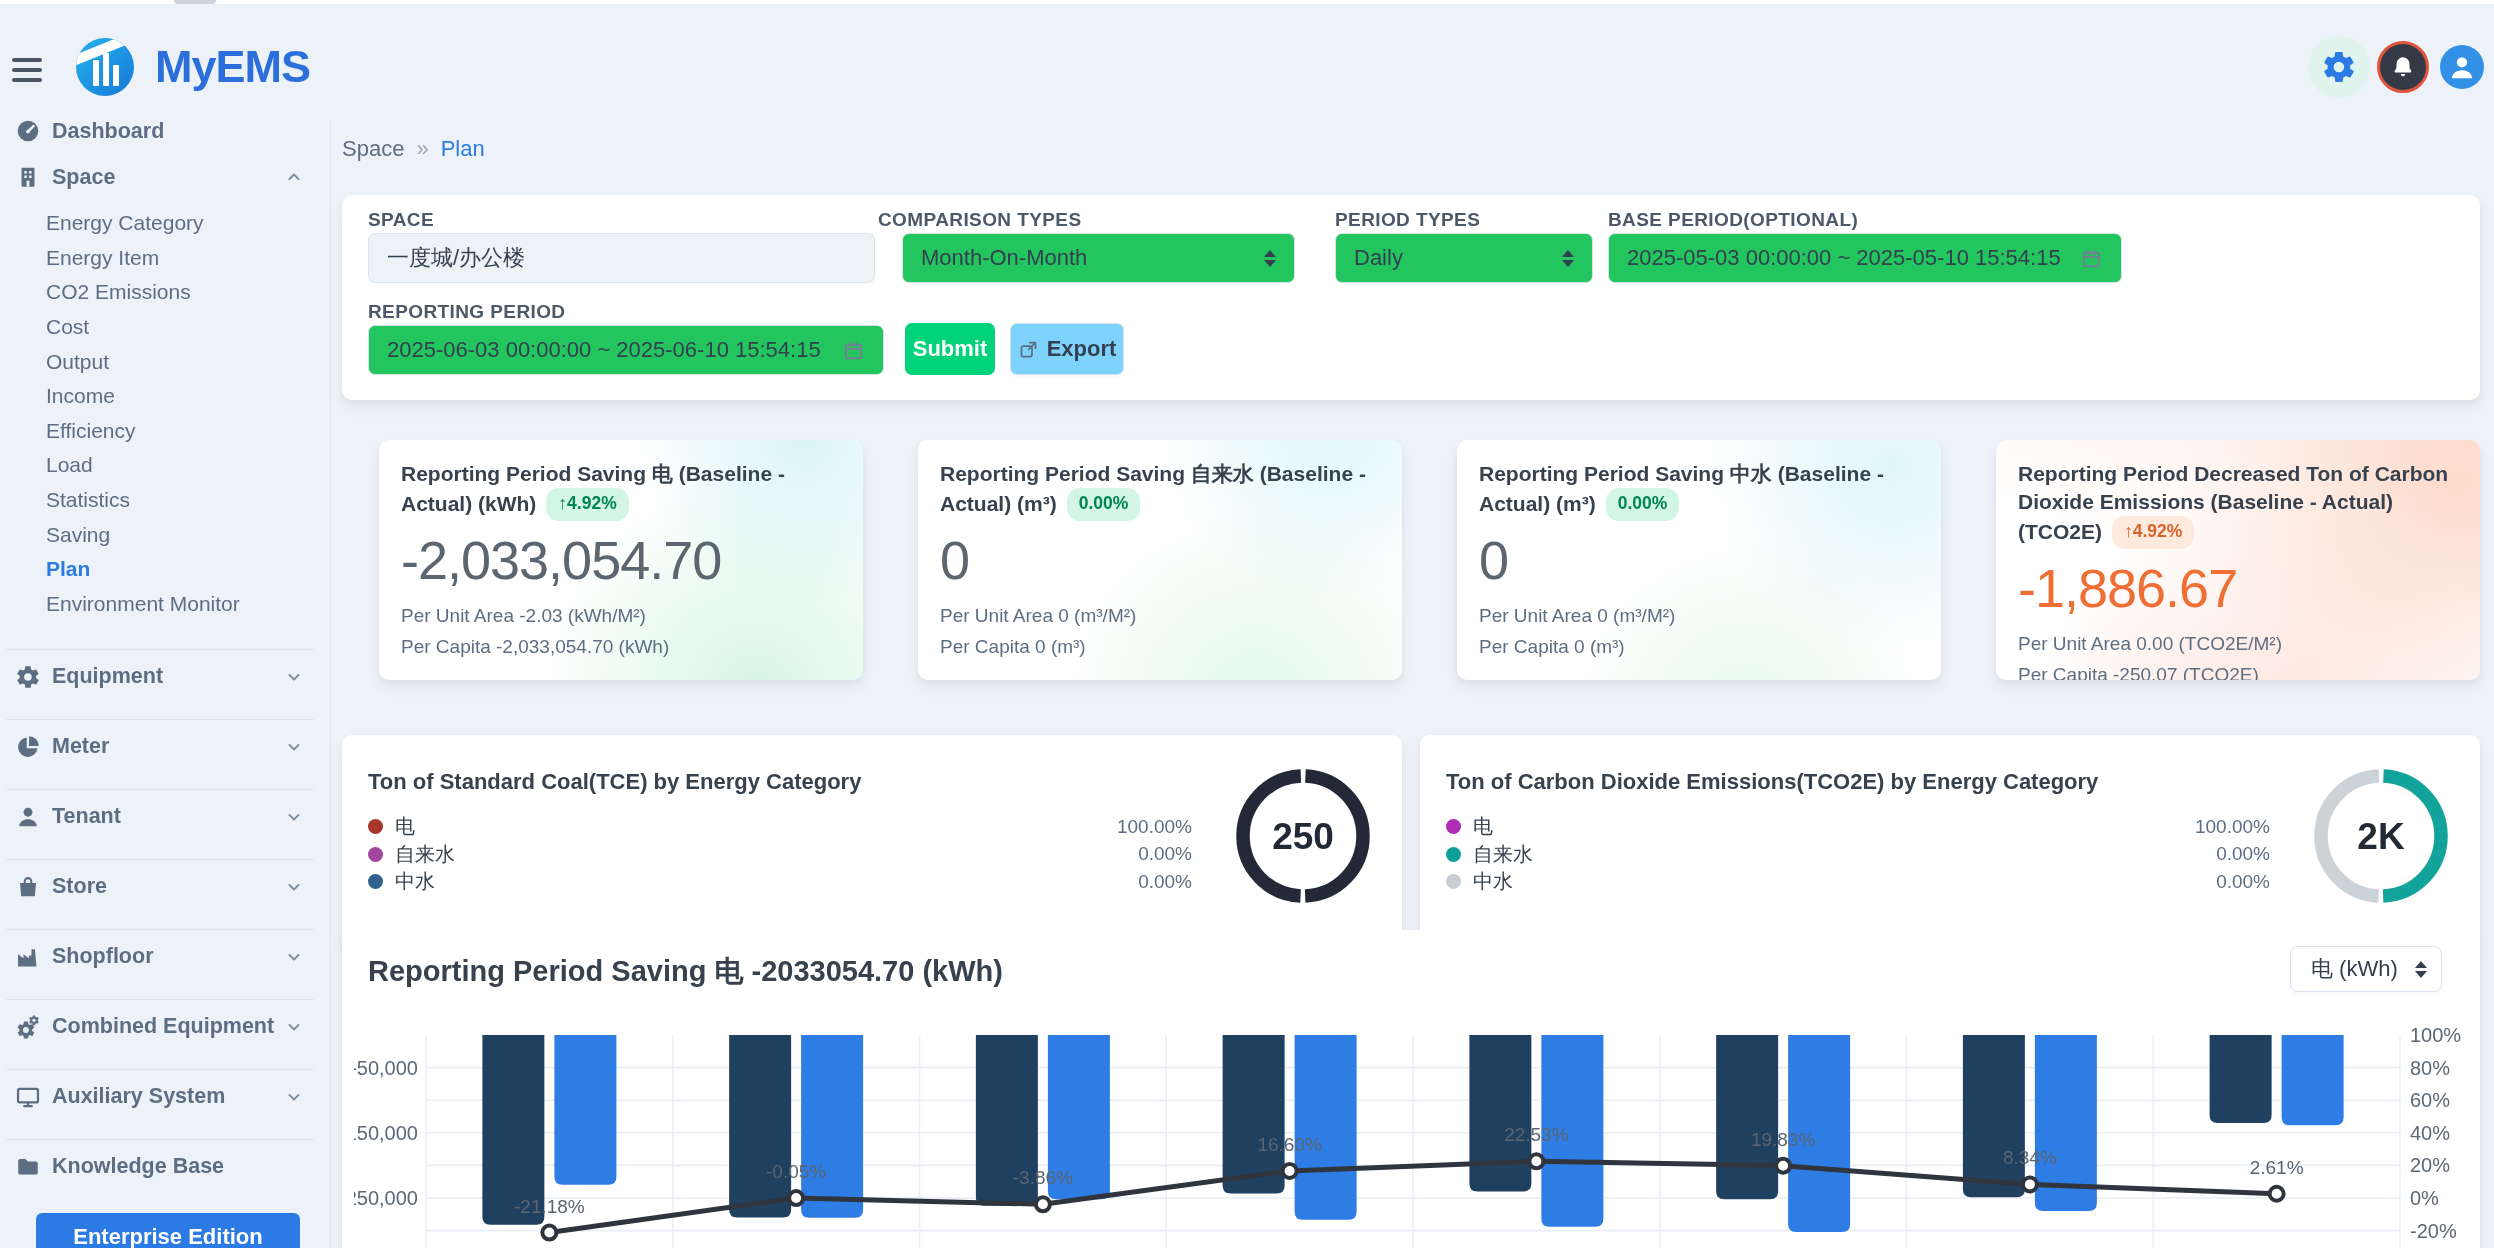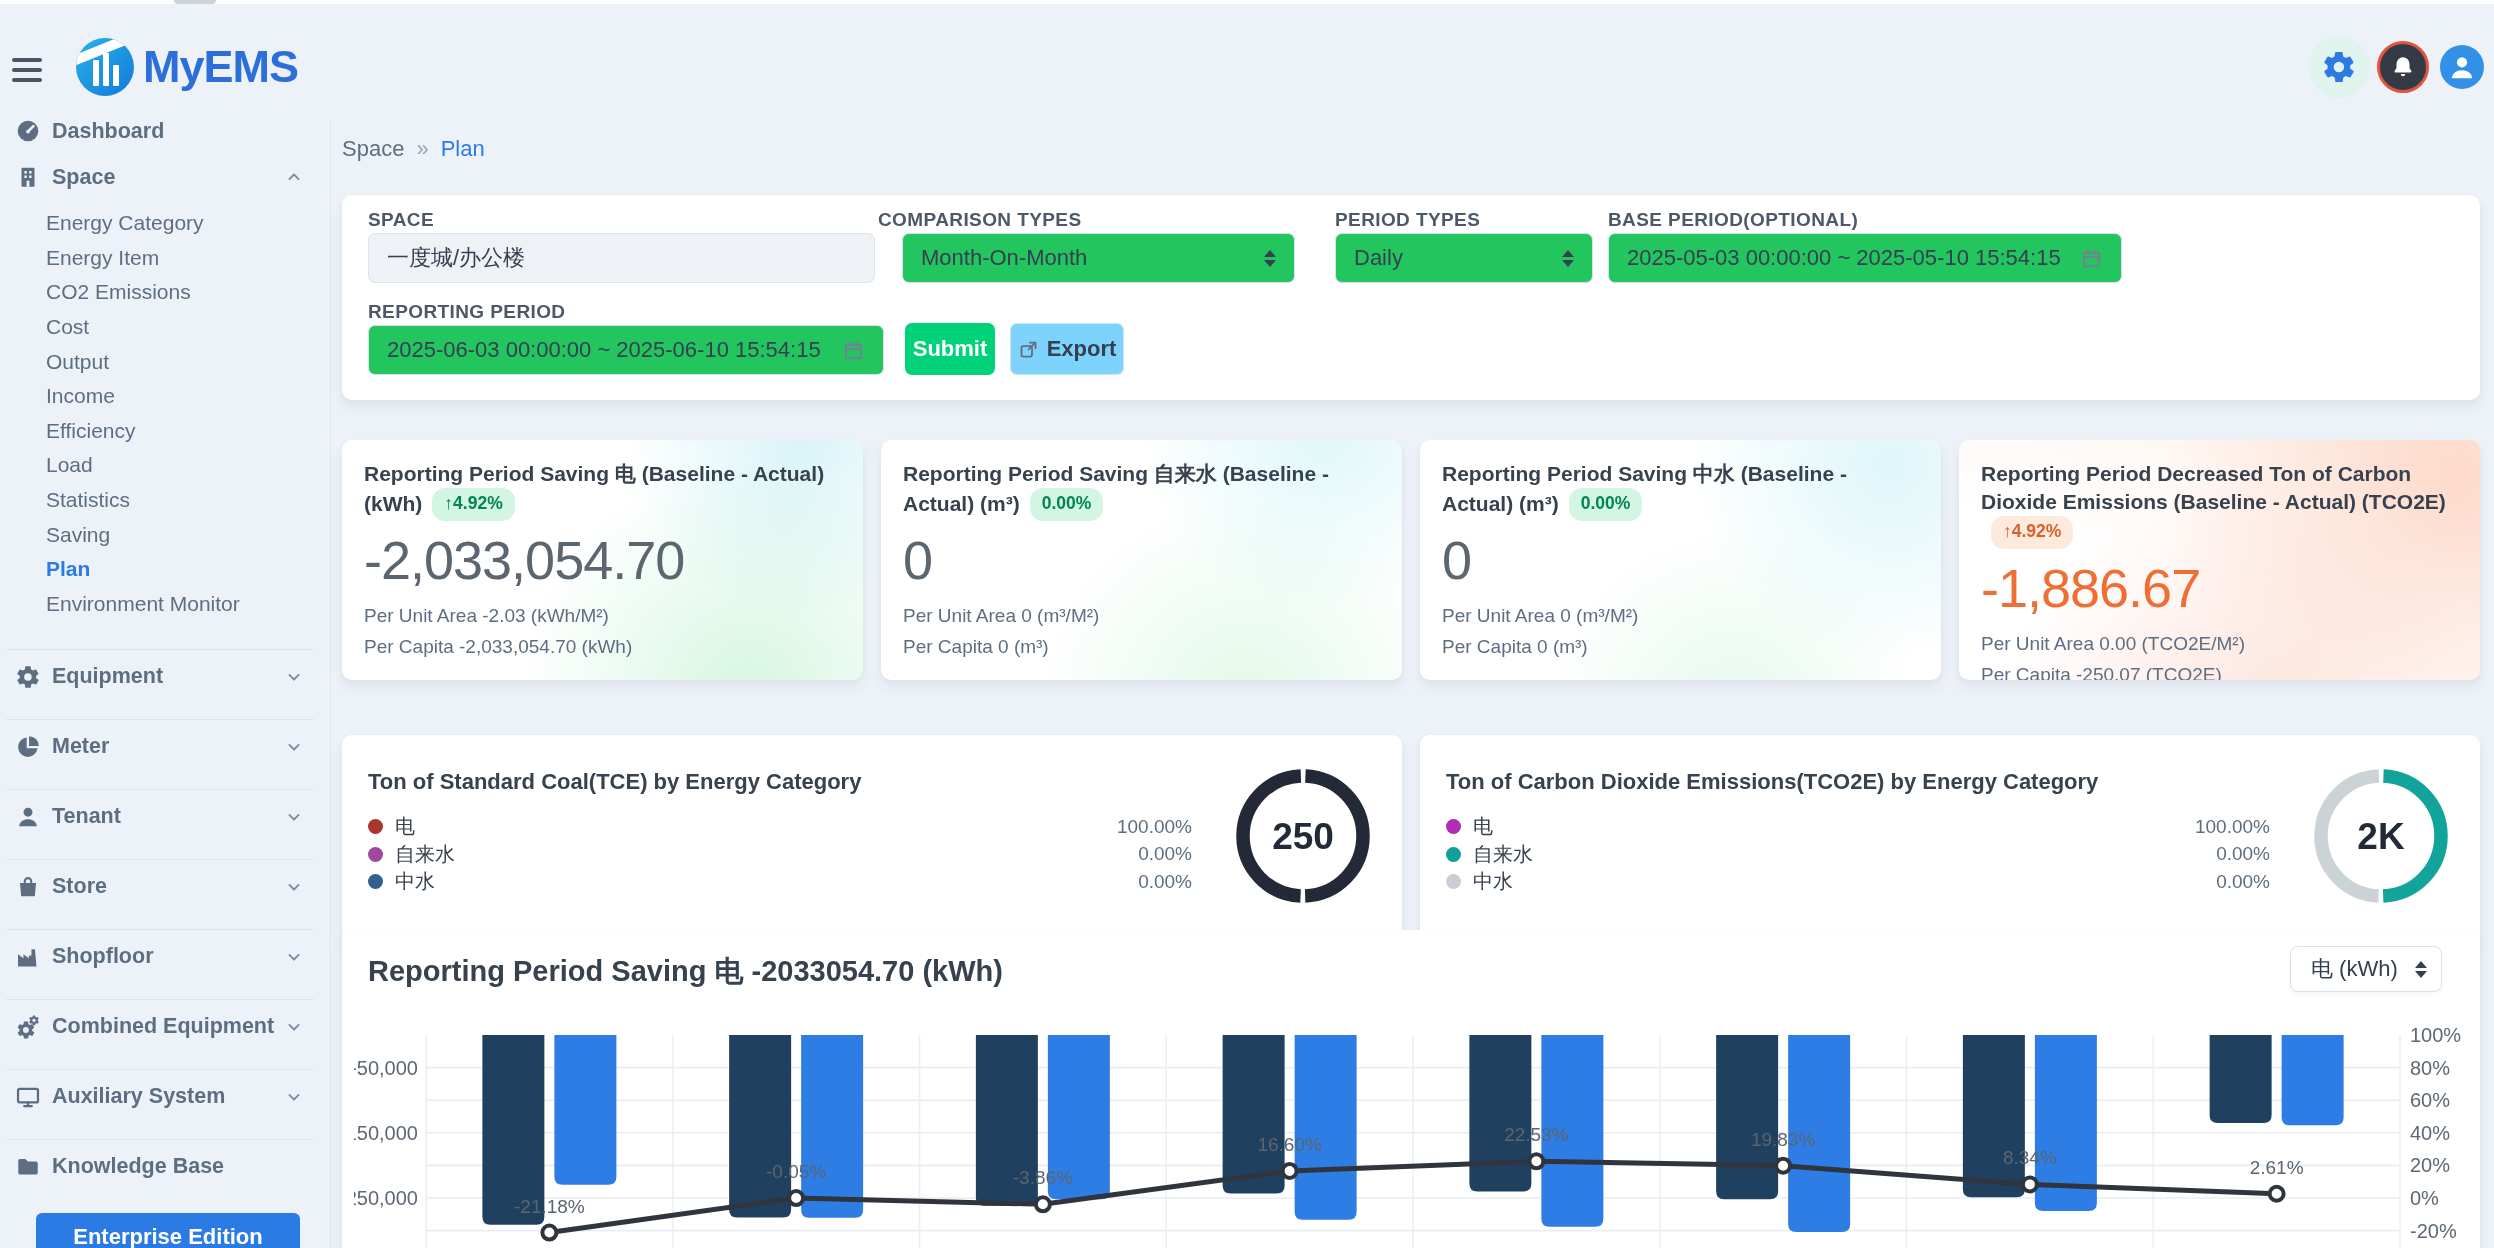--- a/index.html
+++ b/index.html
@@ -14,21 +14,21 @@
   .topbar{position:absolute;top:4px;left:0;width:100%;height:116px;}
   .hamburger{position:absolute;left:12px;top:54px;width:30px;height:24px;cursor:pointer;}
   .hamburger span{display:block;height:3.6px;background:#4a5663;border-radius:2px;margin-bottom:6.4px;}
   .logo{position:absolute;left:76px;top:34px;display:flex;align-items:center;}
   .logo-circle{width:58px;height:58px;border-radius:50%;background:linear-gradient(135deg,#27b2ea 0%,#1479d8 100%);position:relative;overflow:hidden;}
   .logo-circle .slash{position:absolute;left:-8px;top:6px;width:70px;height:10px;background:#fff;transform:rotate(-22deg);}
   .logo-circle .b1,.logo-circle .b2,.logo-circle .b3{position:absolute;bottom:10px;width:5.5px;background:#fff;border-radius:1px;}
   .logo-circle .b1{left:17px;height:26px;}
   .logo-circle .b2{left:27px;height:33px;}
   .logo-circle .b3{left:37px;height:21px;}
-  .brand{margin-left:9px;font-size:45px;font-weight:800;color:#2c6fdb;letter-spacing:-1px;}
+  .brand{margin-left:21px;font-size:45px;font-weight:800;color:#2c6fdb;letter-spacing:-1px;}
   .top-actions{position:absolute;right:10px;top:30px;display:flex;align-items:center;height:66px;}
   .gear-wrap{width:62px;height:62px;border-radius:50%;background:#e0f3ed;display:flex;align-items:center;justify-content:center;cursor:pointer;}
   .gear-wrap svg{width:36px;height:36px;fill:#2c7be5;}
   .bell-wrap{width:46px;height:46px;border-radius:50%;background:#343b47;border:3px solid #e2553d;margin-left:7px;display:flex;align-items:center;justify-content:center;cursor:pointer;}
   .bell-wrap svg{width:26px;height:26px;}
   .avatar-wrap{width:44px;height:44px;border-radius:50%;background:#3291e6;margin-left:11px;display:flex;align-items:center;justify-content:center;cursor:pointer;overflow:hidden;}
   .avatar-wrap svg{width:30px;height:30px;}
 
   
   .sidebar{position:absolute;top:100px;left:0;width:330px;bottom:0;padding-top:8px;box-sizing:border-box;}
@@ -66,21 +66,21 @@
   .sel-arrows .up{border-bottom:7px solid #344050;}
   .sel-arrows .dn{border-top:7px solid #344050;}
   .cal-ico{margin-left:10px;color:#748194;display:flex;}
   .cal-ico svg{width:23px;height:23px;}
   .btn-submit{position:absolute;left:563px;top:128px;width:90px;height:52px;background:#00d27a;color:#fff;border:none;border-radius:7px;font-size:22px;font-weight:600;cursor:pointer;font-family:inherit;}
   .btn-export{position:absolute;left:668px;top:128px;width:114px;height:52px;background:#7dd3fc;color:#344050;border:1px solid #d8e2ef;border-radius:7px;font-size:22px;font-weight:600;cursor:pointer;display:flex;align-items:center;justify-content:center;gap:8px;font-family:inherit;box-shadow:0 2px 4px rgba(65,69,88,0.05);}
   .btn-export svg{width:21px;height:21px;color:#5e6e82;}
 
   
   .cards-row{position:absolute;left:0;top:320px;width:2138px;display:flex;gap:18px;}
-  .s-card{flex:1;height:240px;position:relative;overflow:hidden;padding:20px 22px;box-sizing:border-box;}
+  .s-card{flex:1;height:240px;position:relative;overflow:hidden;padding:20px 22px;box-sizing:border-box;margin-left:37px;}
   .s-card .deco{position:absolute;inset:0;pointer-events:none;}
   .deco.teal{background:radial-gradient(circle at 88% 0%,rgba(80,205,220,0.22),transparent 34%),radial-gradient(circle at 78% 105%,rgba(120,225,160,0.30),transparent 48%);}
   .deco.green{background:radial-gradient(circle at 85% -5%,rgba(90,215,225,0.20),transparent 36%),radial-gradient(circle at 70% 110%,rgba(140,230,170,0.26),transparent 46%);}
   .deco.teal2{background:radial-gradient(circle at 90% 10%,rgba(90,210,225,0.20),transparent 38%),radial-gradient(circle at 60% 115%,rgba(150,230,180,0.24),transparent 45%);}
   .deco.peach{background:radial-gradient(circle at 90% 0%,rgba(250,160,110,0.22),transparent 40%),radial-gradient(circle at 85% 110%,rgba(248,170,150,0.26),transparent 50%);}
   .deco.peach2{background:radial-gradient(circle at 95% 20%,rgba(250,160,120,0.30),transparent 55%),radial-gradient(circle at 55% 120%,rgba(250,180,160,0.34),transparent 60%),linear-gradient(200deg,rgba(253,230,218,0.55),rgba(255,255,255,0) 60%);}
   .s-title{position:relative;font-size:21px;font-weight:600;color:#37424e;line-height:1.34;}
   .badge{display:inline-block;padding:4px 12px 5px;border-radius:13px;font-size:17.5px;font-weight:700;margin-left:10px;vertical-align:2px;white-space:nowrap;}
   .badge.success{background:#d2f5e4;color:#00864e;}
   .badge.warning{background:#fdeadd;color:#d9622b;}

